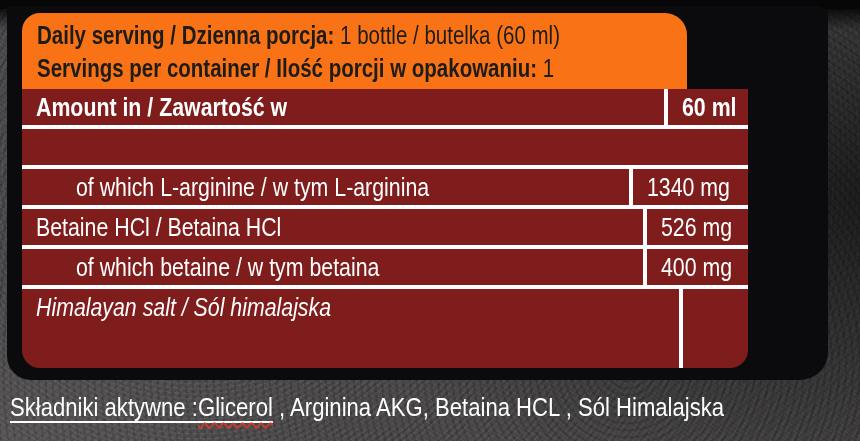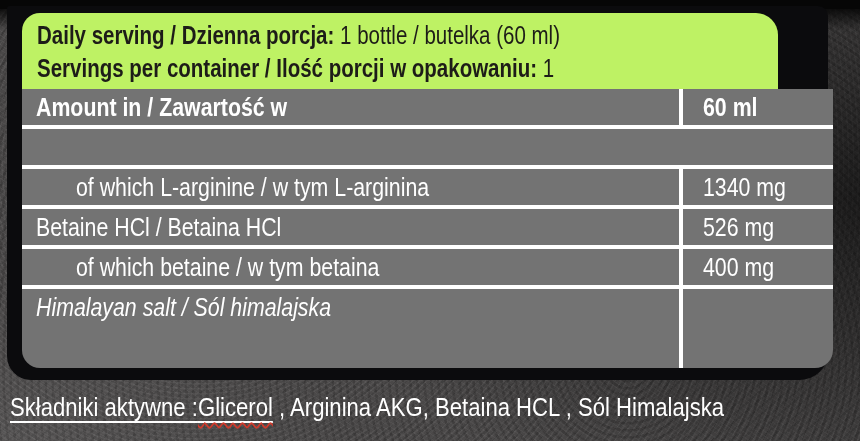--- a/index.html
+++ b/index.html
@@ -15,39 +15,39 @@
       repeating-radial-gradient(circle at 73% 83%, rgba(0,0,0,.14) 0 2px, transparent 3px 7px),
       repeating-linear-gradient(33deg, rgba(255,255,255,.04) 0 1px, transparent 1px 4px),
       repeating-linear-gradient(-41deg, rgba(0,0,0,.10) 0 2px, transparent 2px 6px);
   }
   .top-strip{position:absolute;left:0;top:0;width:860px;height:9px;background:#060606;}
   .panel{
     position:absolute;left:7px;top:6px;width:821px;height:374px;
     background:#0b0b0d;border-radius:3px 10px 28px 24px;
   }
   .yellow{
-    position:absolute;left:15px;top:7px;width:756px;height:76px;
-    background:#bef264;border-radius:18px 22px 0 0;color:#1d1c18;
+    position:absolute;left:15px;top:7px;width:665px;height:76px;
+    background:#f97316;border-radius:18px 22px 0 0;color:#1d1c18;
   }
   .yline{padding-left:15px;font-size:25px;line-height:33px;white-space:nowrap;}
   .yline:first-child{padding-top:6px;}
   .yline b{font-weight:bold;}
   .cond{display:inline-block;transform:scaleX(.82);transform-origin:0 50%;white-space:nowrap;}
   .cond-tight{display:inline-block;transform:scaleX(.66);transform-origin:0 50%;white-space:nowrap;}
   .ntable{
-    position:absolute;left:15px;top:83px;width:811px;height:279px;
-    background:#737373;border-radius:0 0 18px 18px;color:#fff;
+    position:absolute;left:15px;top:83px;width:726px;height:279px;
+    background:#7f1d1d;border-radius:0 0 18px 18px;color:#fff;
     display:flex;flex-direction:column;overflow:hidden;
   }
   .trow{display:flex;height:36px;border-bottom:4px solid #fff;flex:0 0 auto;}
   .trow.last{border-bottom:none;flex:1 1 auto;font-style:italic;}
   .cname{width:661px;box-sizing:border-box;border-right:4px solid #fff;
          padding-left:14px;font-size:26px;line-height:36px;overflow:visible;}
   .indent .cname{padding-left:54px;}
-  .cval{flex:1;padding-left:20px;font-size:26px;line-height:36px;}
+  .cval{flex:1;padding-left:14px;font-size:26px;line-height:36px;}
   .thead .cname,.thead .cval{font-weight:bold;}
   .caption{
     position:absolute;left:10px;top:391px;width:850px;
     color:#fff;font-size:26px;line-height:32px;white-space:nowrap;
     transform:scaleX(.85);transform-origin:0 50%;
   }
   .u{text-decoration:underline;text-decoration-thickness:2px;text-underline-offset:5px;}
   .sp{text-decoration:underline;text-decoration-style:wavy;text-decoration-color:#cf3a2c;
       text-decoration-thickness:2px;text-underline-offset:6px;}
 </style>

